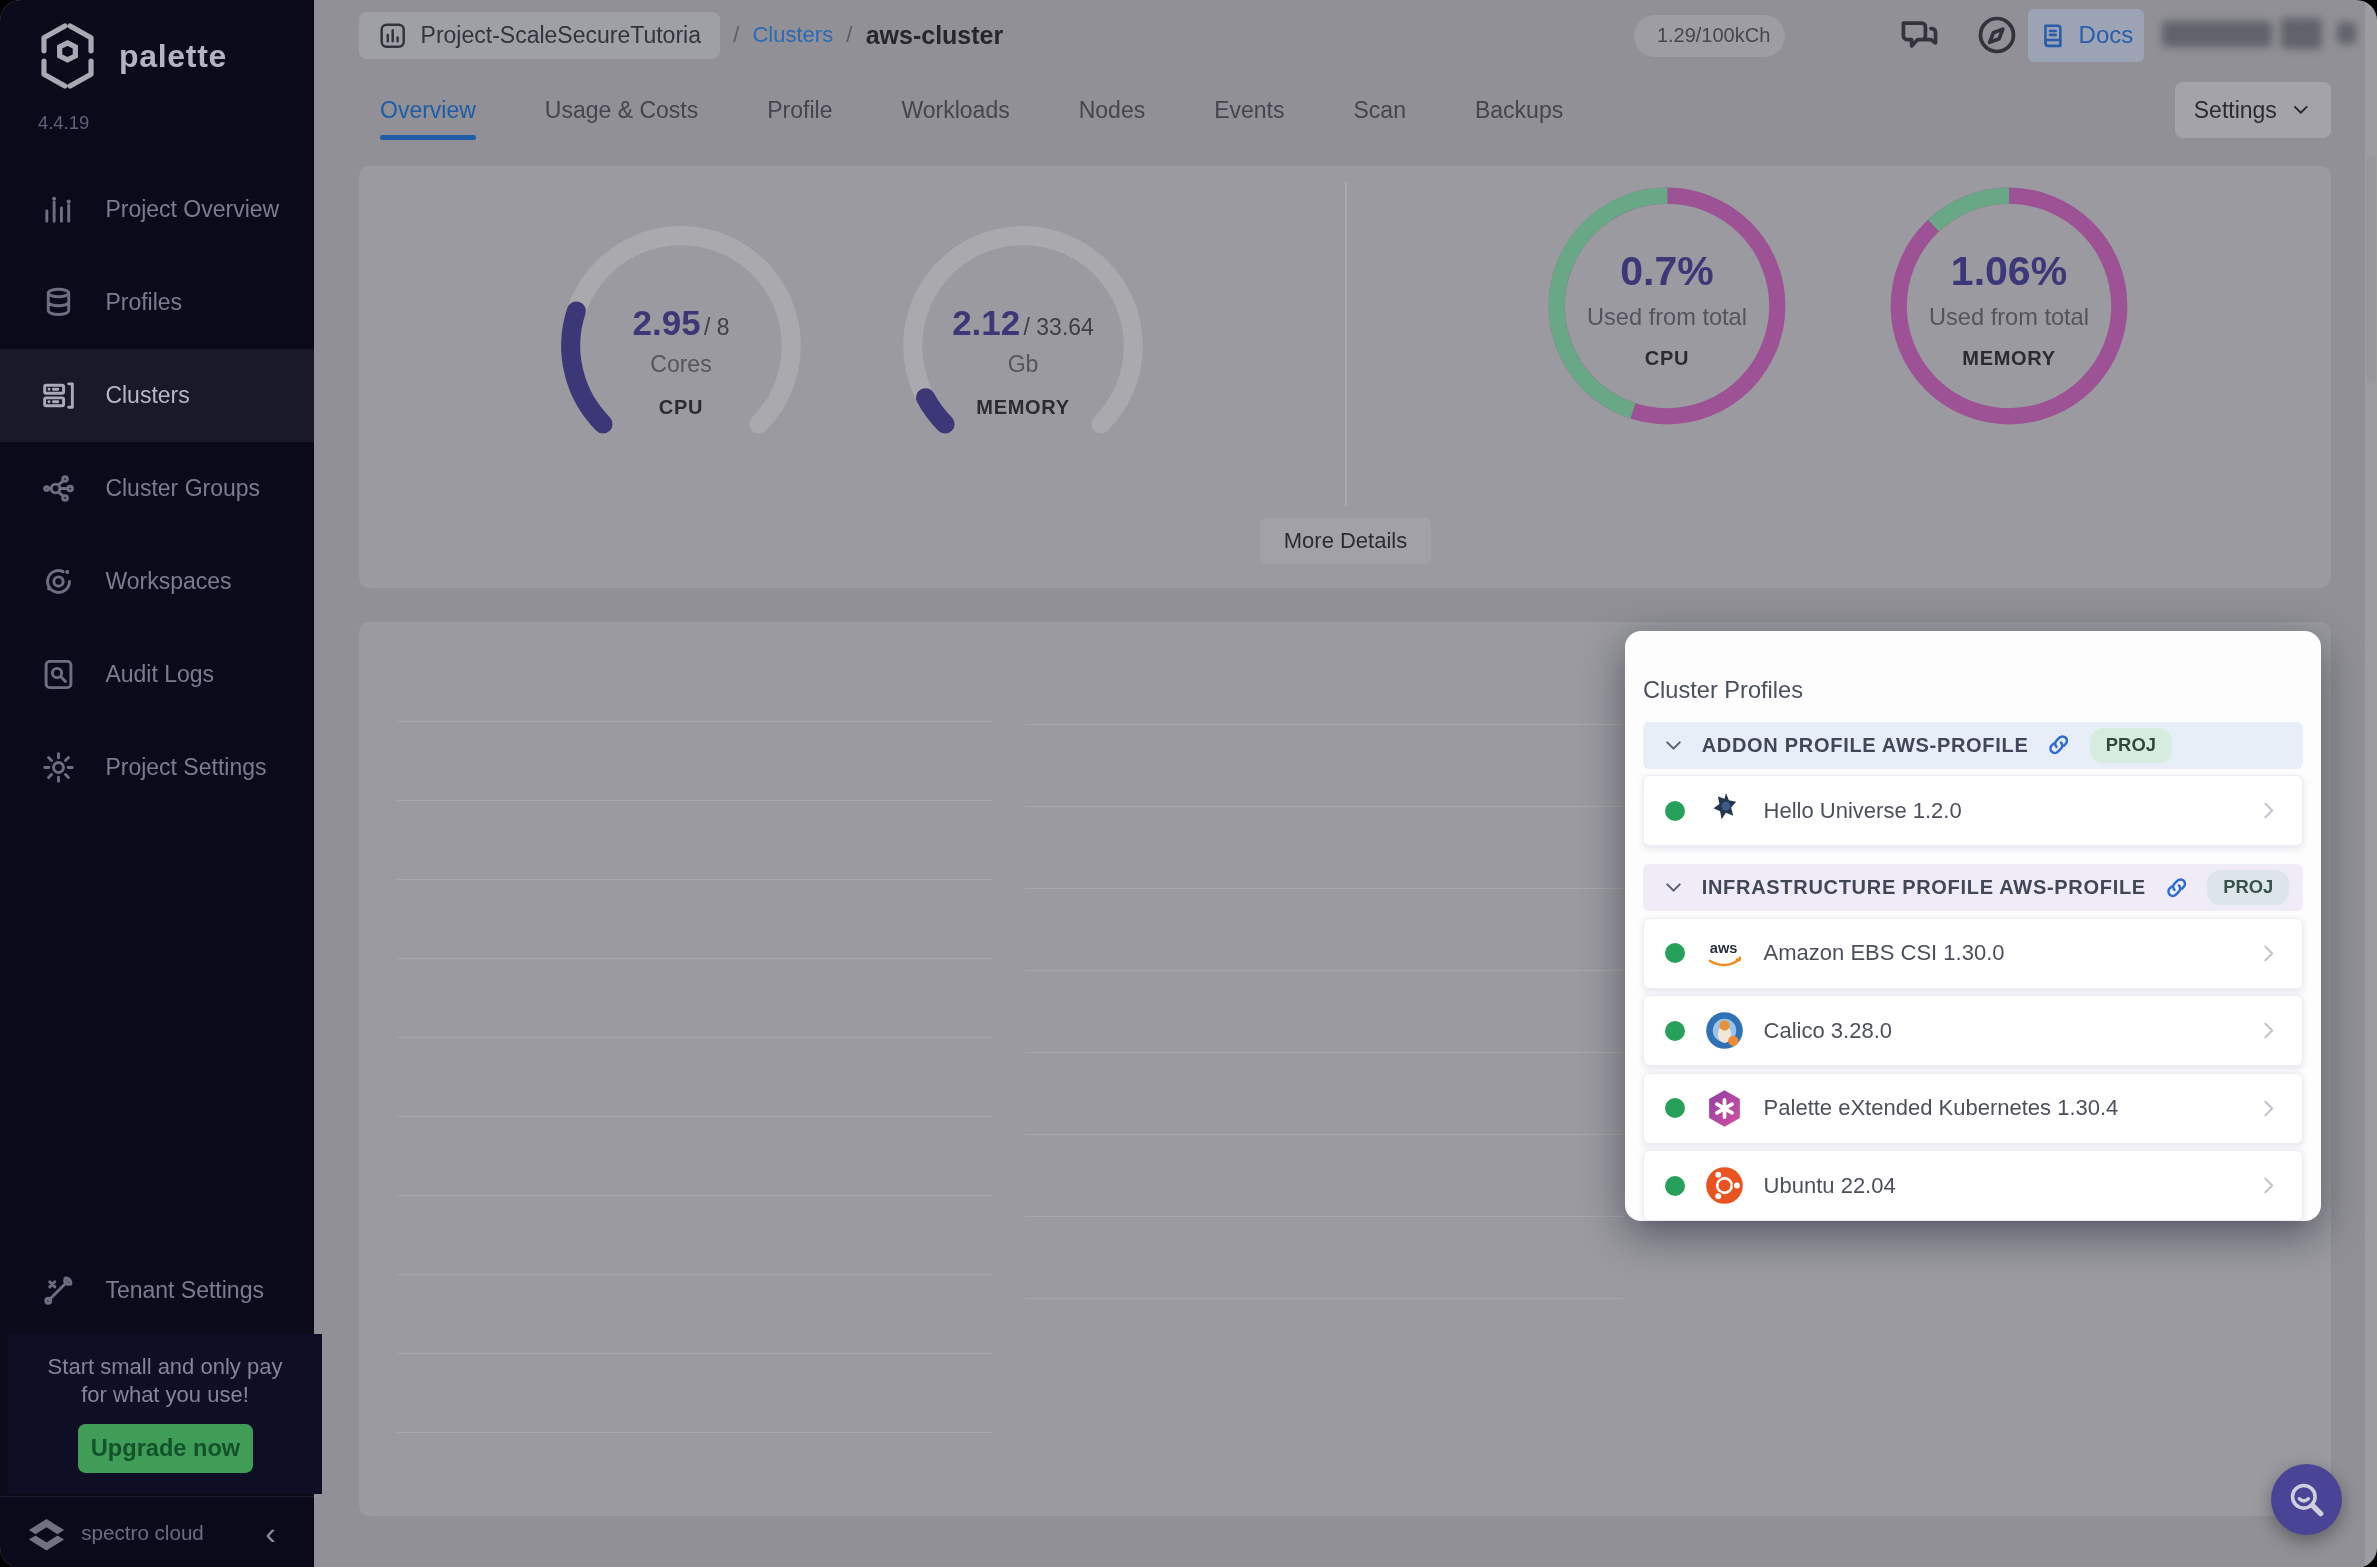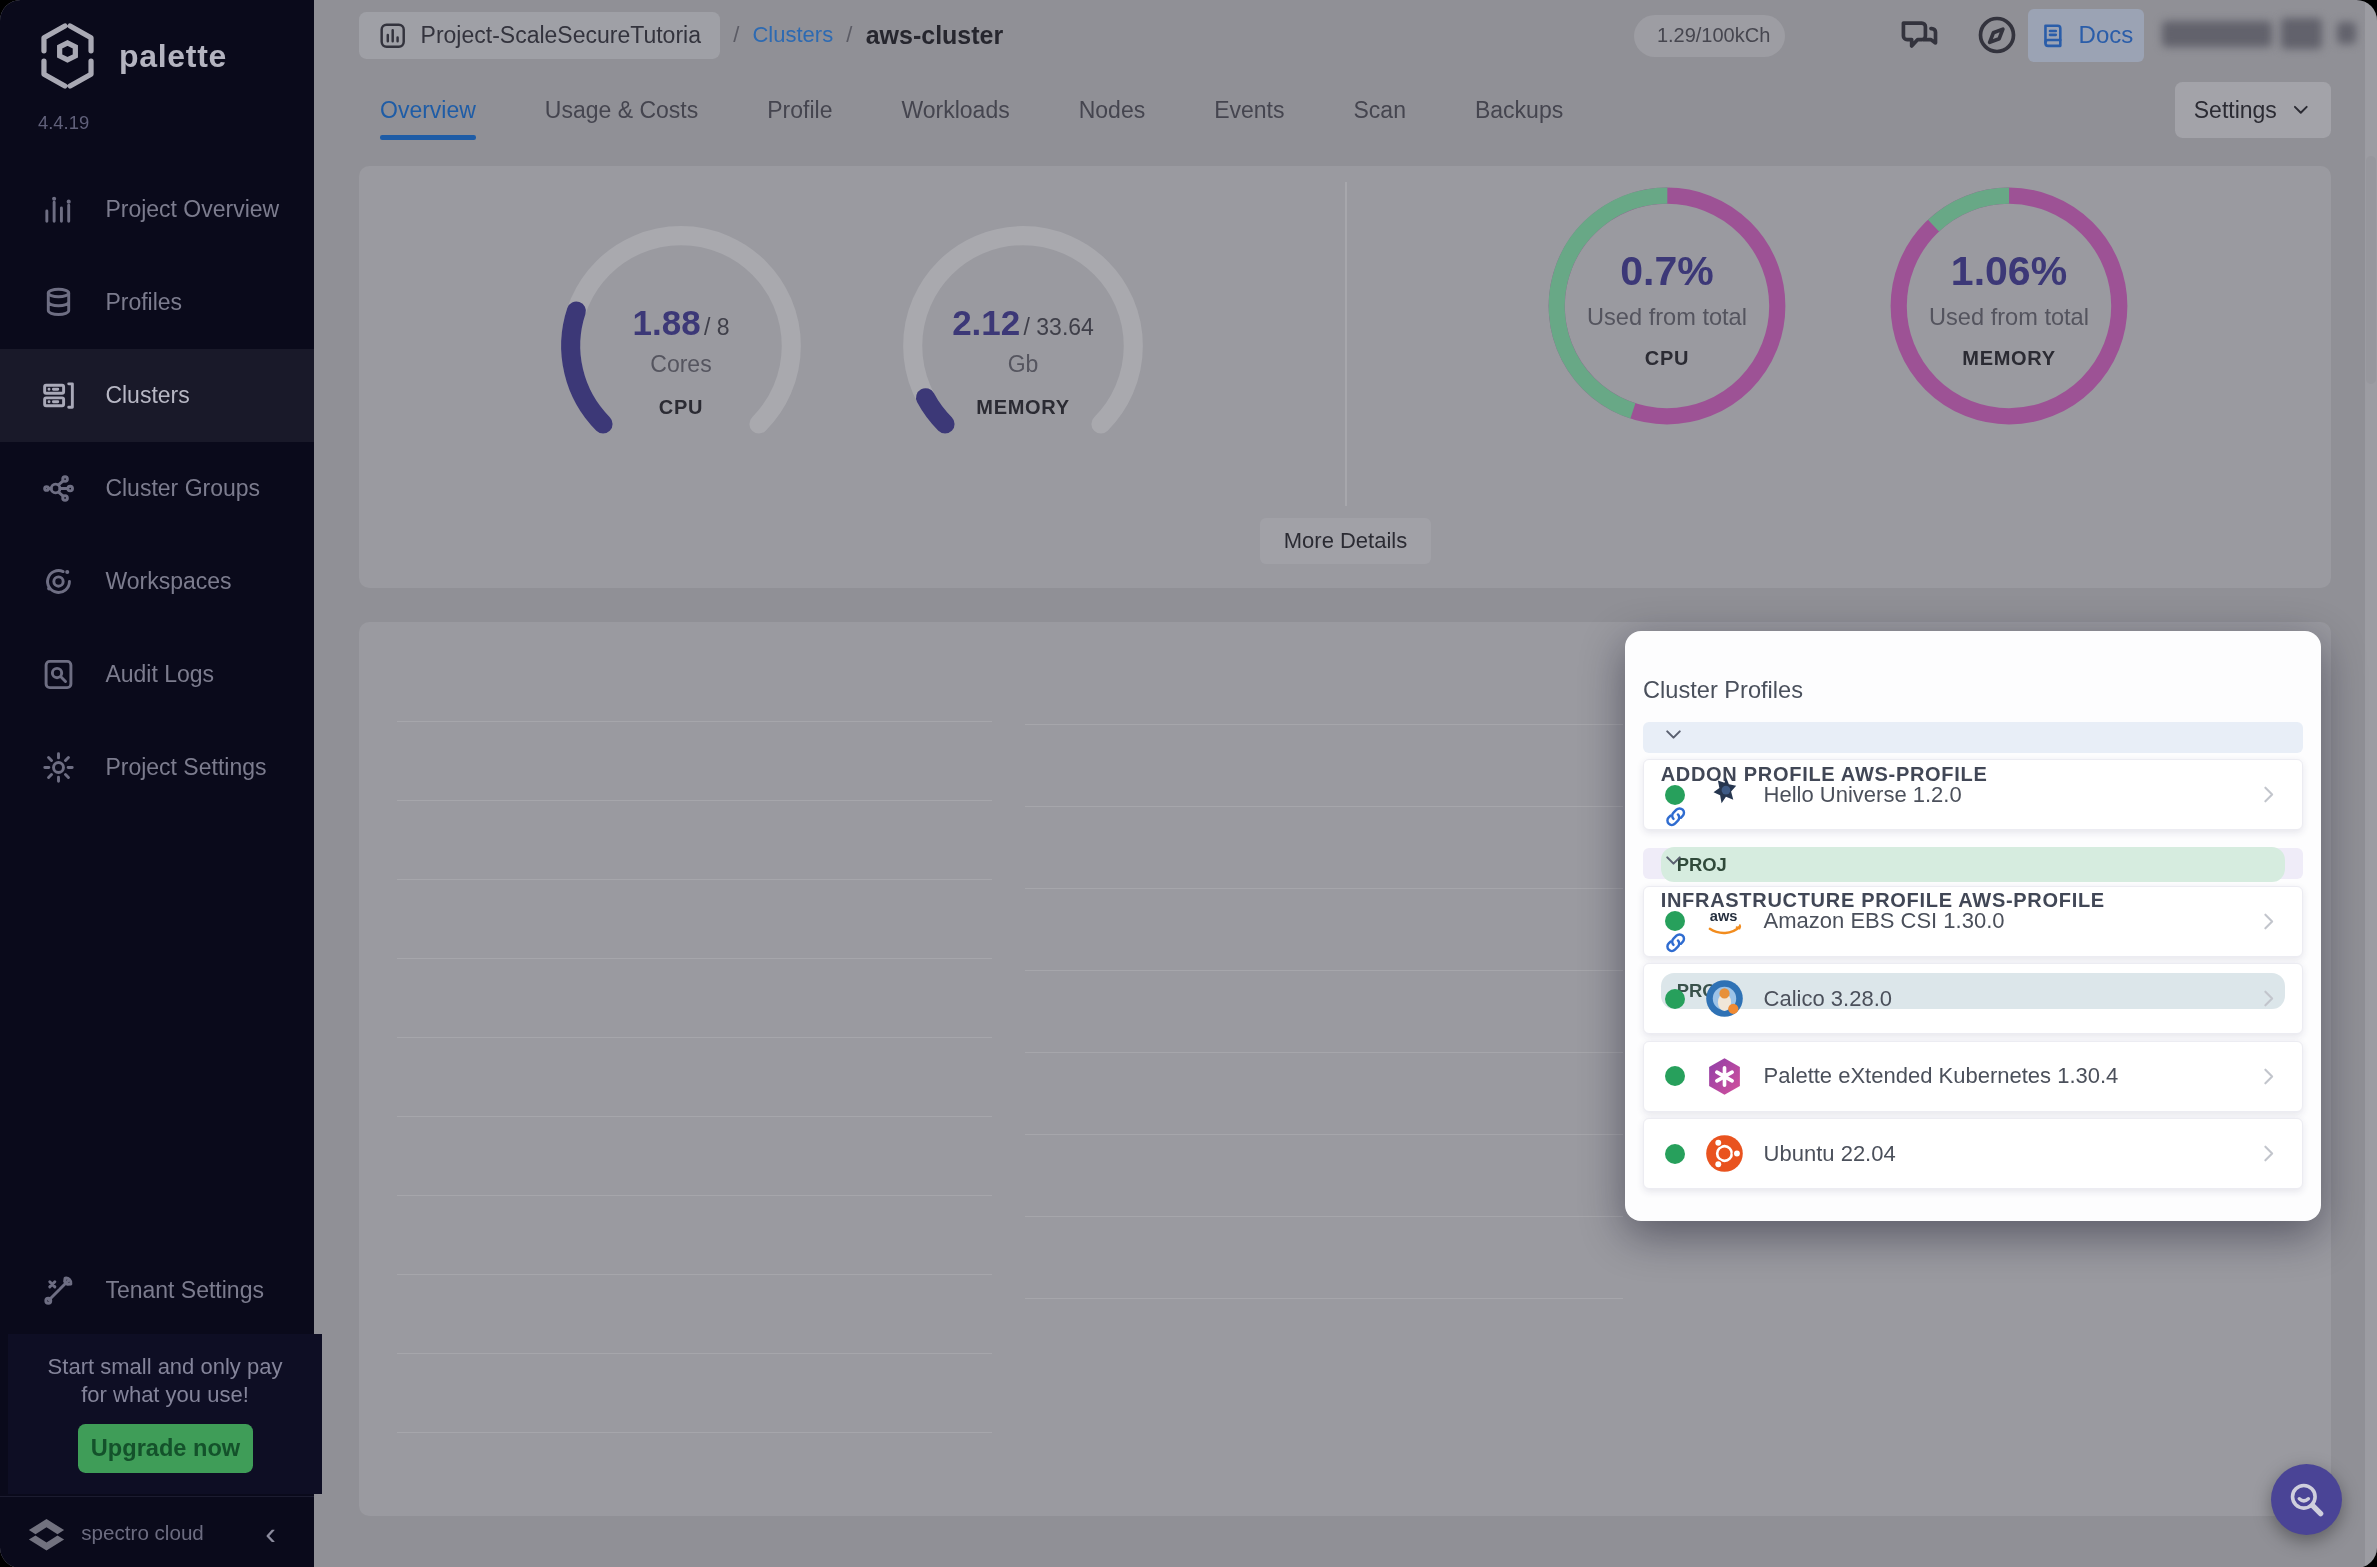--- a/index.html
+++ b/index.html
@@ -80,21 +80,21 @@
   .dcol.left{left:38px;width:595px;}
   .dcol.right{left:666px;width:598px;}
   .drow{display:flex;align-items:center;border-bottom:1.5px solid #a6a6ab;}
   .dcol.left .drow{height:79px;}
   .dcol.right .drow{min-height:82px;}
   .drow:last-child{border-bottom:none;}
 
   
   .panel{position:absolute;left:1311px;top:631px;width:696px;height:590px;background:#fdfdfe;border-radius:16px;box-shadow:0 13.2px 44px rgba(10,10,30,.45);z-index:20;padding:0 18px;}
   .panel-title{margin-top:46px;font-size:23.6px;color:#4a505c;}
-  .sec-head{margin-top:17.7px;height:31px;border-radius:5.9px;display:flex;gap:16px;padding:0 17.7px;cursor:pointer;flex-direction:column;}
+  .sec-head{margin-top:17.7px;height:47px;border-radius:5.9px;display:flex;align-items:center;gap:16px;padding:0 17.7px;cursor:pointer;}
   .sec-head.addon{background:#e8eef7;}
   .sec-head.infra{background:#efecf8;}
   .sec-chev{width:25px;height:25px;color:#5a6070;flex:none;}
   .sec-chev svg{width:25px;height:25px;}
   .sec-name{font-size:20px;font-weight:bold;color:#414756;letter-spacing:0.7px;white-space:nowrap;}
   .sec-link{width:29.4px;height:29.4px;color:#2f6cd0;flex:none;cursor:pointer;}
   .sec-link svg{width:29.4px;height:29.4px;}
   .sec-badge{font-size:18.4px;font-weight:bold;border-radius:13.2px;padding:6.6px 16px;}
   .sec-head.addon .sec-badge{background:#d6ecdf;color:#304a3a;}
   .sec-head.infra .sec-badge{background:#dce6ea;color:#39514b;}
@@ -182,21 +182,21 @@
     <div class="stats-card">
       <div class="vdivider"></div>
 
       <div class="gauge-wrap" style="left:197px;">
         <svg viewBox="0 0 340 340">
           <path d="M64 276 A150 150 0 1 1 276 276" fill="none" stroke="#a9a9ae" stroke-width="26" stroke-linecap="round"></path>
           <path fill="none" stroke="#3c3877" stroke-width="26" stroke-linecap="round" d="M64 276 A150 150 0 0 1 27.7 122.5"></path>
         </svg>
       </div>
       <div class="gq-text" style="left:197px;top:137px;">
-        <span class="gq-val">1.88</span>
+        <span class="gq-val">2.95</span>
         <span class="gq-tot">/ 8</span>
       </div>
       <div class="gq-text gq-unit" style="left:197px;top:185px;">Cores</div>
       <div class="gq-text gq-cat" style="left:197px;top:230px;">CPU</div>
 
       <div class="gauge-wrap" style="left:539px;">
         <svg viewBox="0 0 340 340">
           <path d="M64 276 A150 150 0 1 1 276 276" fill="none" stroke="#a9a9ae" stroke-width="26" stroke-linecap="round"></path>
           <path fill="none" stroke="#3c3877" stroke-width="26" stroke-linecap="round" d="M64 276 A150 150 0 0 1 37.5 240.4"></path>
         </svg>

